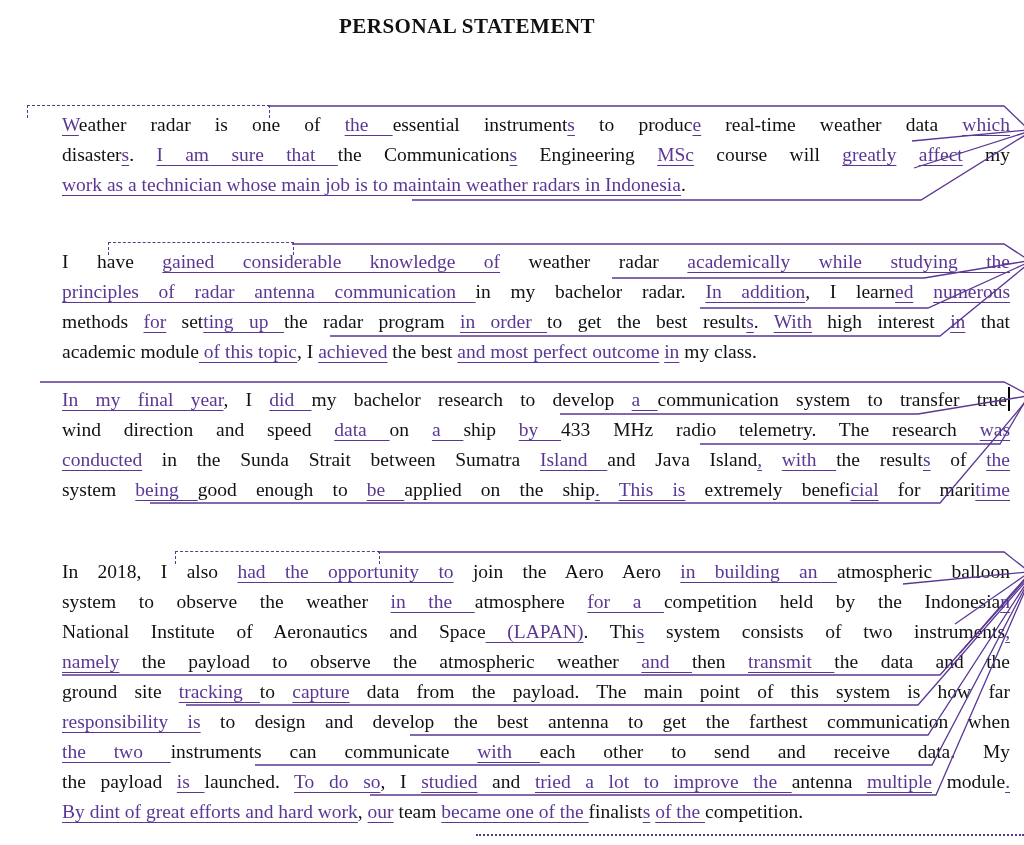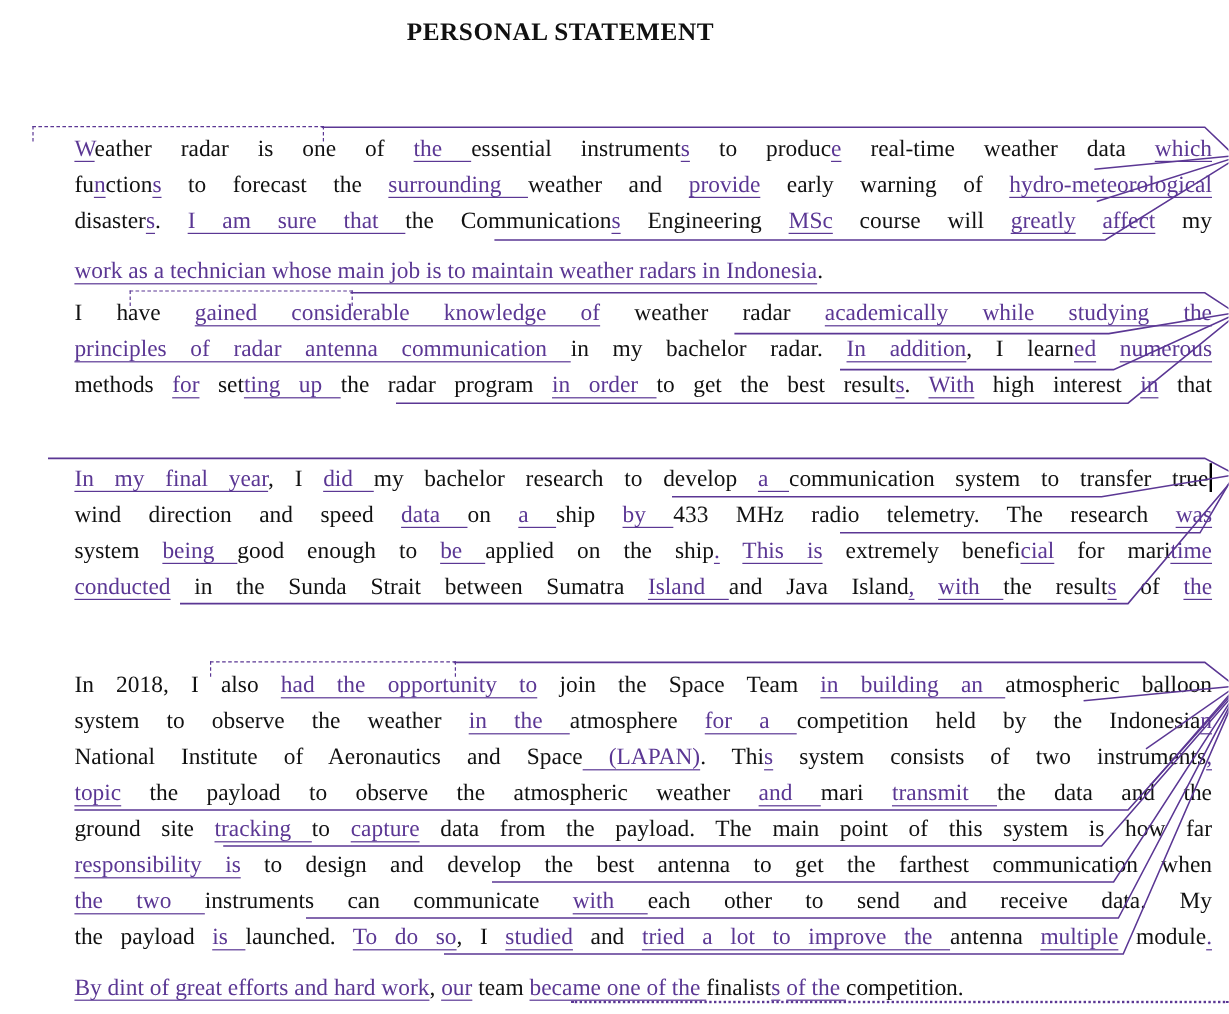--- a/index.html
+++ b/index.html
@@ -13,21 +13,21 @@
   }
   .para{position:absolute;left:62px;width:948px;}
   .para-1{top:110px}
   .para-2{top:247px}
   .para-3{top:385px}
   .para-4{top:557px}
   .line{
     height:30px;line-height:30px;font-size:19.5px;
     text-align:justify;text-align-last:justify;white-space:normal;
   }
-  .line.last{text-align:left;text-align-last:left;margin-top:12px;}
+  .line.last{text-align:left;text-align-last:left;}
   span.ins{
     color:var(--purple,#5b3794);
     text-decoration:underline;
     text-decoration-thickness:1.2px;
     text-underline-offset:4px;
     text-decoration-color:var(--purple,#5b3794);
   }
   .caret{
     display:inline-block;width:2px;height:24px;background:#000;
     vertical-align:-5px;margin-left:1px;
@@ -48,40 +48,40 @@
 </style>
 </head>
 <body>
 
 <div class="page">
 
   <div class="doc-title">PERSONAL STATEMENT</div>
 
   <div class="para para-1">
       <div class="line"><span class="ins">W</span><span>eather radar is one of </span><span class="ins">the </span><span>essential instrument</span><span class="ins">s</span><span> to produc</span><span class="ins">e</span><span> real-time weather data </span><span class="ins">which</span></div>
-      <div class="line"><span>fu</span><span class="ins">n</span><span>ction</span><span class="ins">s</span><span> to forecast the </span><span class="ins">surrounding </span><span>weather and </span><span class="ins">provide</span><span> early warning of </span><span class="ins">hydro-meteorological</span></div>
       <div class="line"><span>disaster</span><span class="ins">s</span><span>. </span><span class="ins">I am sure that </span><span>the Communication</span><span class="ins">s</span><span> Engineering </span><span class="ins">MSc</span><span> course will </span><span class="ins">greatly</span><span> </span><span class="ins">affect</span><span> my</span></div>
       <div class="line last"><span class="ins">work as a technician whose main job is to maintain weather radars in Indonesia</span><span>.</span></div>
     </div>
   <div class="para para-2">
       <div class="line"><span>I have </span><span class="ins">gained considerable knowledge of</span><span> weather radar </span><span class="ins">academically while studying the</span></div>
       <div class="line"><span class="ins">principles of radar antenna communication </span><span>in my bachelor radar. </span><span class="ins">In addition</span><span>, I learn</span><span class="ins">ed</span><span> </span><span class="ins">numerous</span></div>
       <div class="line"><span>methods </span><span class="ins">for</span><span> set</span><span class="ins">ting up </span><span>the radar program </span><span class="ins">in order </span><span>to get the best result</span><span class="ins">s</span><span>. </span><span class="ins">With</span><span> high interest </span><span class="ins">in</span><span> that</span></div>
+      <div class="line last"><span>academic module</span><span class="ins"> of this topic</span><span>, I </span><span class="ins">achieved</span><span> the best </span><span class="ins">and most perfect outcome</span><span> </span><span class="ins">in</span><span> my class.</span></div>
     </div>
   <div class="para para-3">
       <div class="line"><span class="ins">In my final year</span><span>, I </span><span class="ins">did </span><span>my bachelor research to develop </span><span class="ins">a </span><span>communication system to transfer true</span><span class="caret"></span></div>
       <div class="line"><span>wind direction and speed </span><span class="ins">data </span><span>on </span><span class="ins">a </span><span>ship </span><span class="ins">by </span><span>433 MHz radio telemetry. The research </span><span class="ins">was</span></div>
+      <div class="line"><span class="ins">conducted</span><span> in the Sunda Strait between Sumatra </span><span class="ins">Island </span><span>and Java Island</span><span class="ins">,</span><span> </span><span class="ins">with </span><span>the result</span><span class="ins">s</span><span> of </span><span class="ins">the</span></div>
       <div class="line"><span>system </span><span class="ins">being </span><span>good enough to </span><span class="ins">be </span><span>applied on the ship</span><span class="ins">.</span><span> </span><span class="ins">This is</span><span> extremely benefi</span><span class="ins">cial</span><span> for mari</span><span class="ins">time</span></div>
-      <div class="line"><span class="ins">conducted</span><span> in the Sunda Strait between Sumatra </span><span class="ins">Island </span><span>and Java Island</span><span class="ins">,</span><span> </span><span class="ins">with </span><span>the result</span><span class="ins">s</span><span> of </span><span class="ins">the</span></div>
     </div>
   <div class="para para-4">
-      <div class="line"><span>In 2018, I also </span><span class="ins">had the opportunity to</span><span> join the Space Team </span><span class="ins">in building an </span><span>atmospheric balloon</span></div>
+      <div class="line"><span>In 2018, I also </span><span class="ins">had the opportunity to</span><span> join the Aero Aero </span><span class="ins">in building an </span><span>atmospheric balloon</span></div>
       <div class="line"><span>system to observe the weather </span><span class="ins">in the </span><span>atmosphere </span><span class="ins">for a </span><span>competition held by the Indonesia</span><span class="ins">n</span></div>
       <div class="line"><span>National Institute of Aeronautics and Space</span><span class="ins"> (LAPAN)</span><span>. Thi</span><span class="ins">s</span><span> system consists of two instruments</span><span class="ins">,</span></div>
-      <div class="line"><span class="ins">topic</span><span> the payload to observe the atmospheric weather </span><span class="ins">and </span><span>mari </span><span class="ins">transmit </span><span>the data and the</span></div>
+      <div class="line"><span class="ins">namely</span><span> the payload to observe the atmospheric weather </span><span class="ins">and </span><span>then </span><span class="ins">transmit </span><span>the data and the</span></div>
       <div class="line"><span>ground site </span><span class="ins">tracking </span><span>to </span><span class="ins">capture</span><span> data from the payload. The main point of this system is how far</span></div>
       <div class="line"><span class="ins">responsibility is</span><span> to design and develop the best antenna to get the farthest communication when</span></div>
       <div class="line"><span class="ins">the two </span><span>instruments can communicate </span><span class="ins">with </span><span>each other to send and receive data. My</span></div>
       <div class="line"><span>the payload </span><span class="ins">is </span><span>launched. </span><span class="ins">To do so</span><span>, I </span><span class="ins">studied</span><span> and </span><span class="ins">tried a lot to improve the </span><span>antenna </span><span class="ins">multiple</span><span> module</span><span class="ins">.</span></div>
       <div class="line last"><span class="ins">By dint of great efforts and hard work</span><span>, </span><span class="ins">our</span><span> team </span><span class="ins">became one of the </span><span>finalist</span><span class="ins">s</span><span> </span><span class="ins">of the </span><span>competition.</span></div>
     </div>
 
   <div class="anchor-box b1"></div>
   <div class="anchor-box b2"></div>
   <div class="anchor-box b3"></div>

